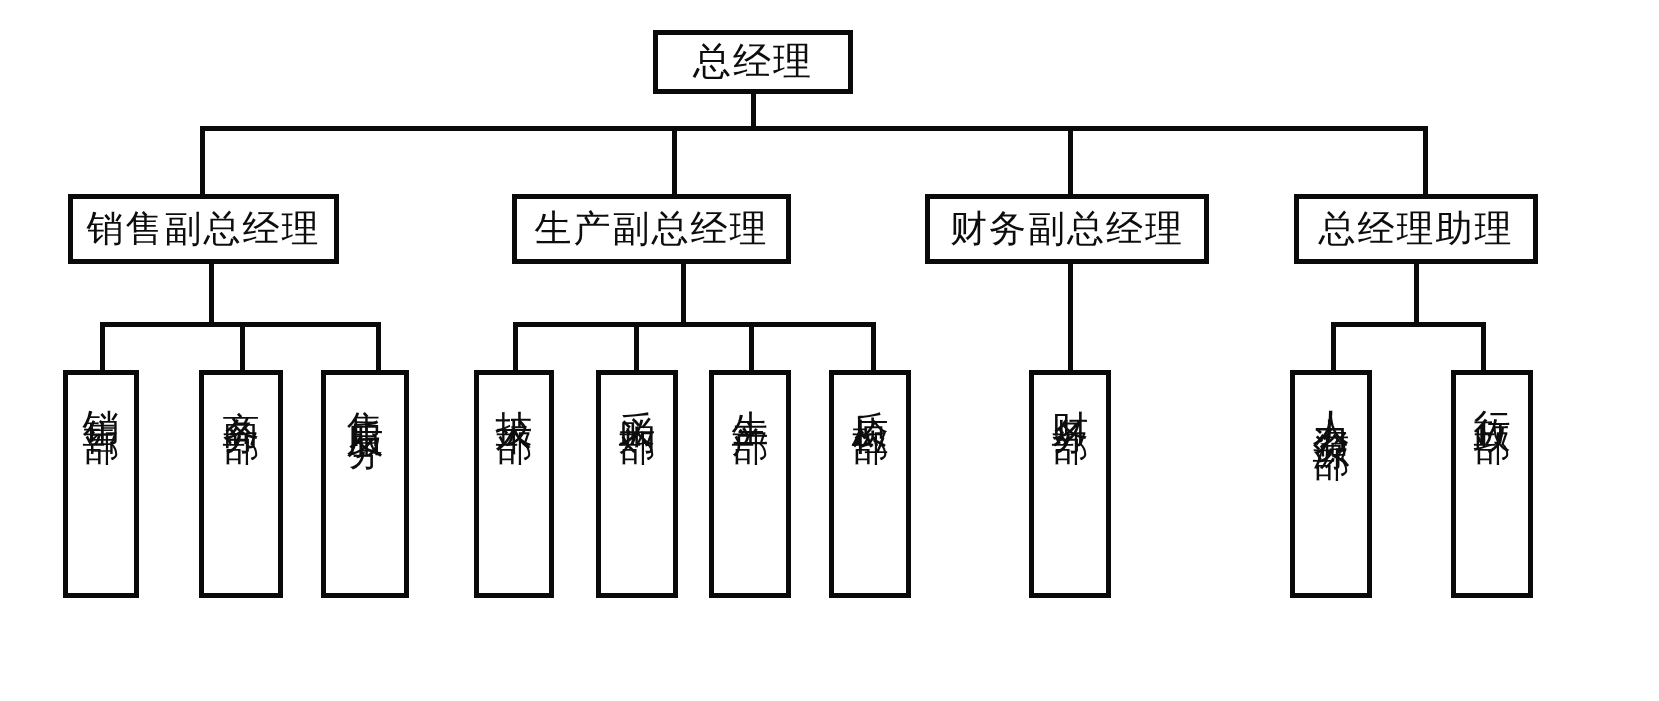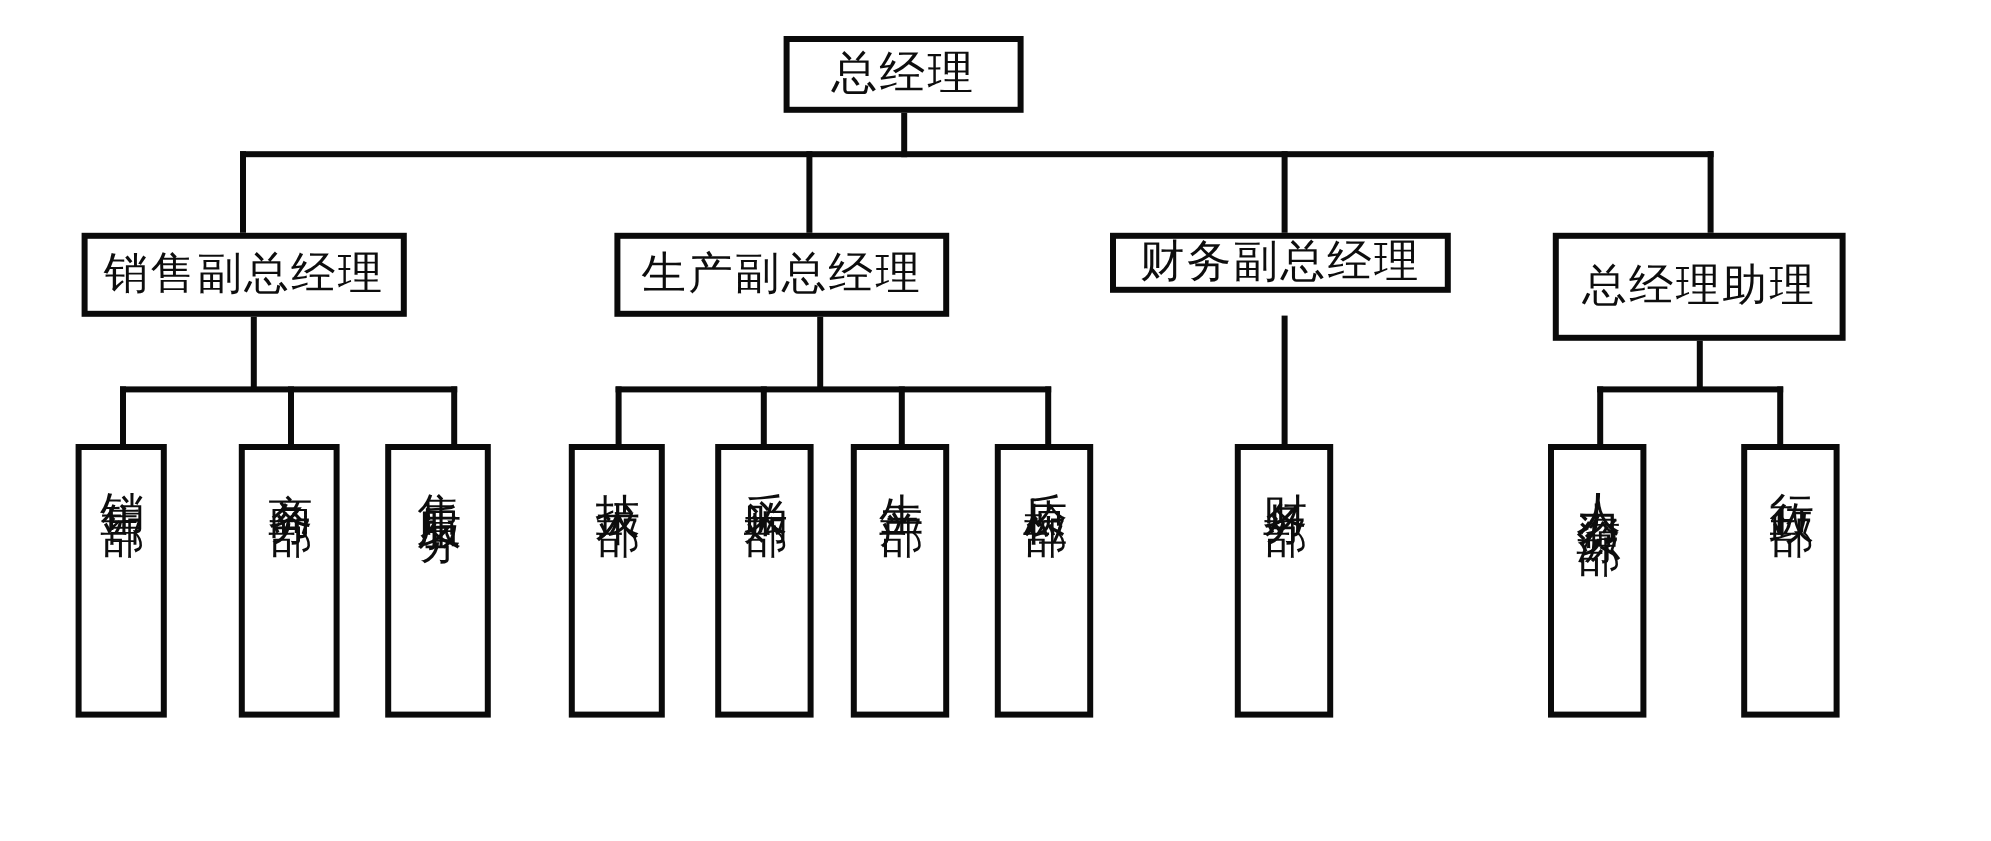--- a/index.html
+++ b/index.html
@@ -99,25 +99,25 @@
   </div>
 
   <div class="node lvl2" style="left:68px; top:194px; width:271px; height:70px;">
     <span class="label">销售副总经理</span>
   </div>
 
   <div class="node lvl2" style="left:512px; top:194px; width:279px; height:70px;">
     <span class="label">生产副总经理</span>
   </div>
 
-  <div class="node lvl2" style="left:925px; top:194px; width:284px; height:50px;">
+  <div class="node lvl2" style="left:925px; top:194px; width:284px; height:70px;">
     <span class="label">财务副总经理</span>
   </div>
 
-  <div class="node lvl2" style="left:1294px; top:194px; width:244px; height:90px;">
+  <div class="node lvl2" style="left:1294px; top:194px; width:244px; height:70px;">
     <span class="label">总经理助理</span>
   </div>
 
   <div class="node leaf" style="left:63px; top:370px; width:76px; height:228px;">
     <span class="label">销售部</span>
   </div>
 
   <div class="node leaf" style="left:199px; top:370px; width:84px; height:228px;">
     <span class="label">商务部</span>
   </div>

